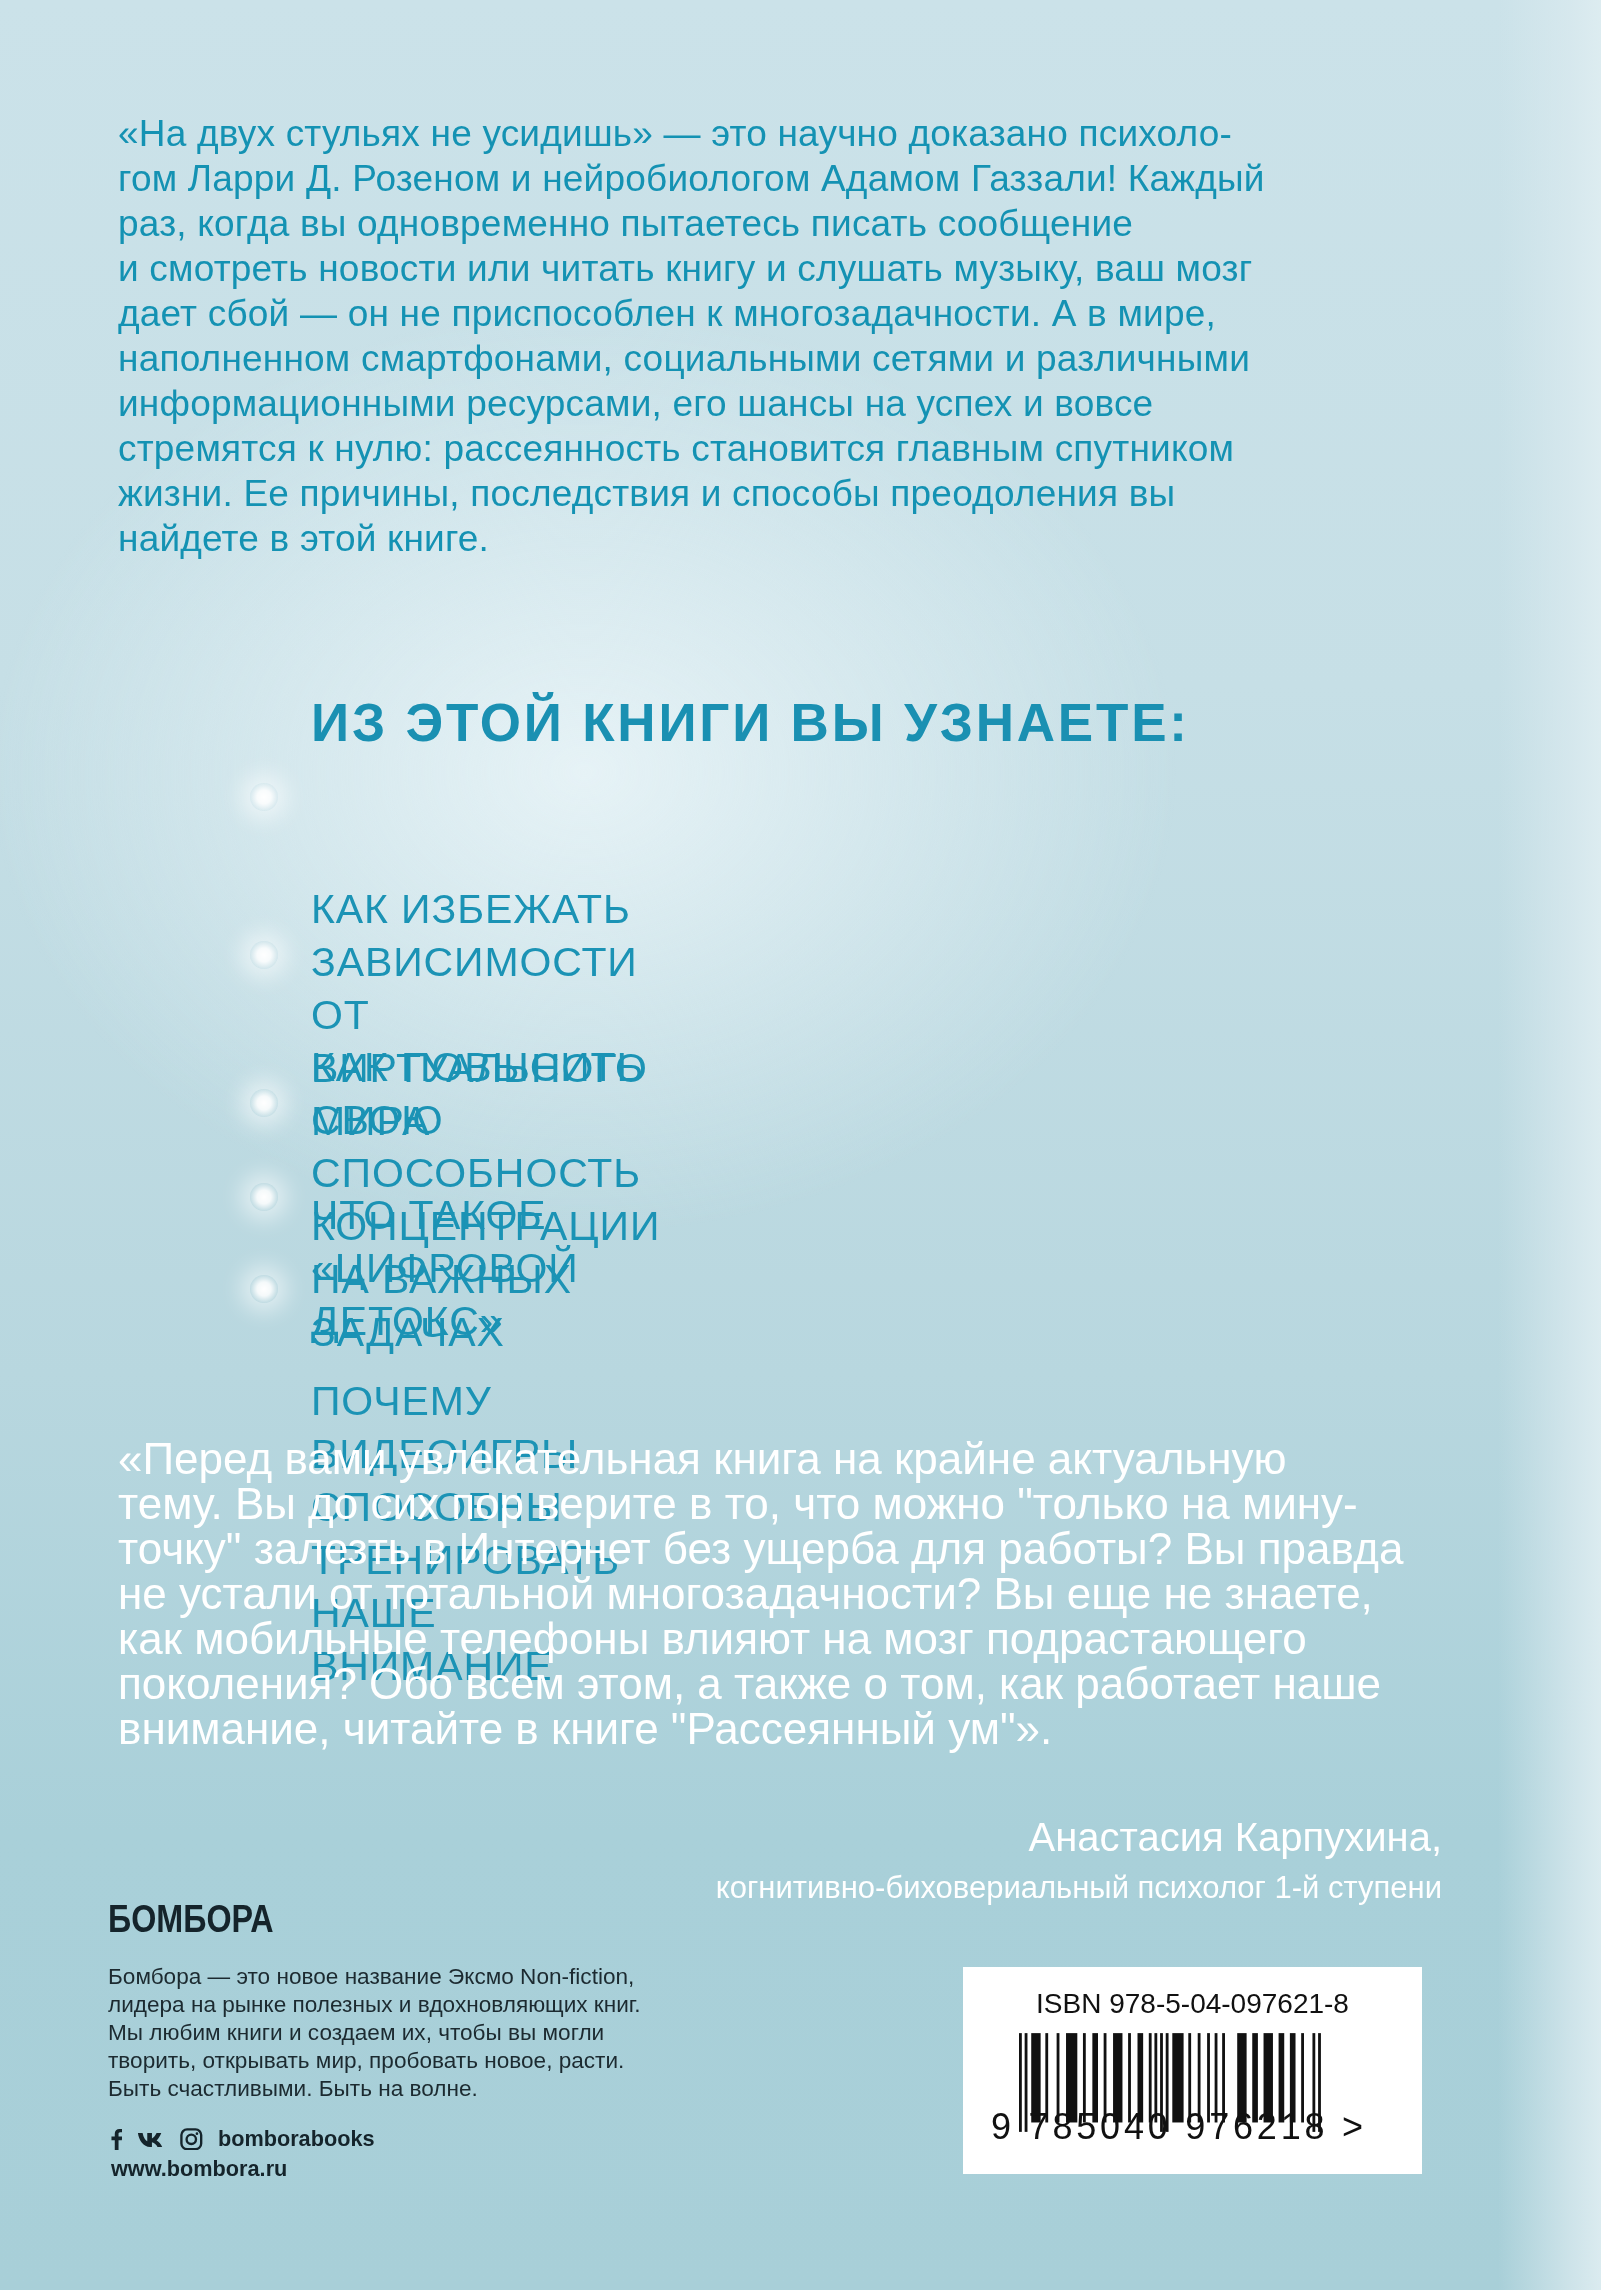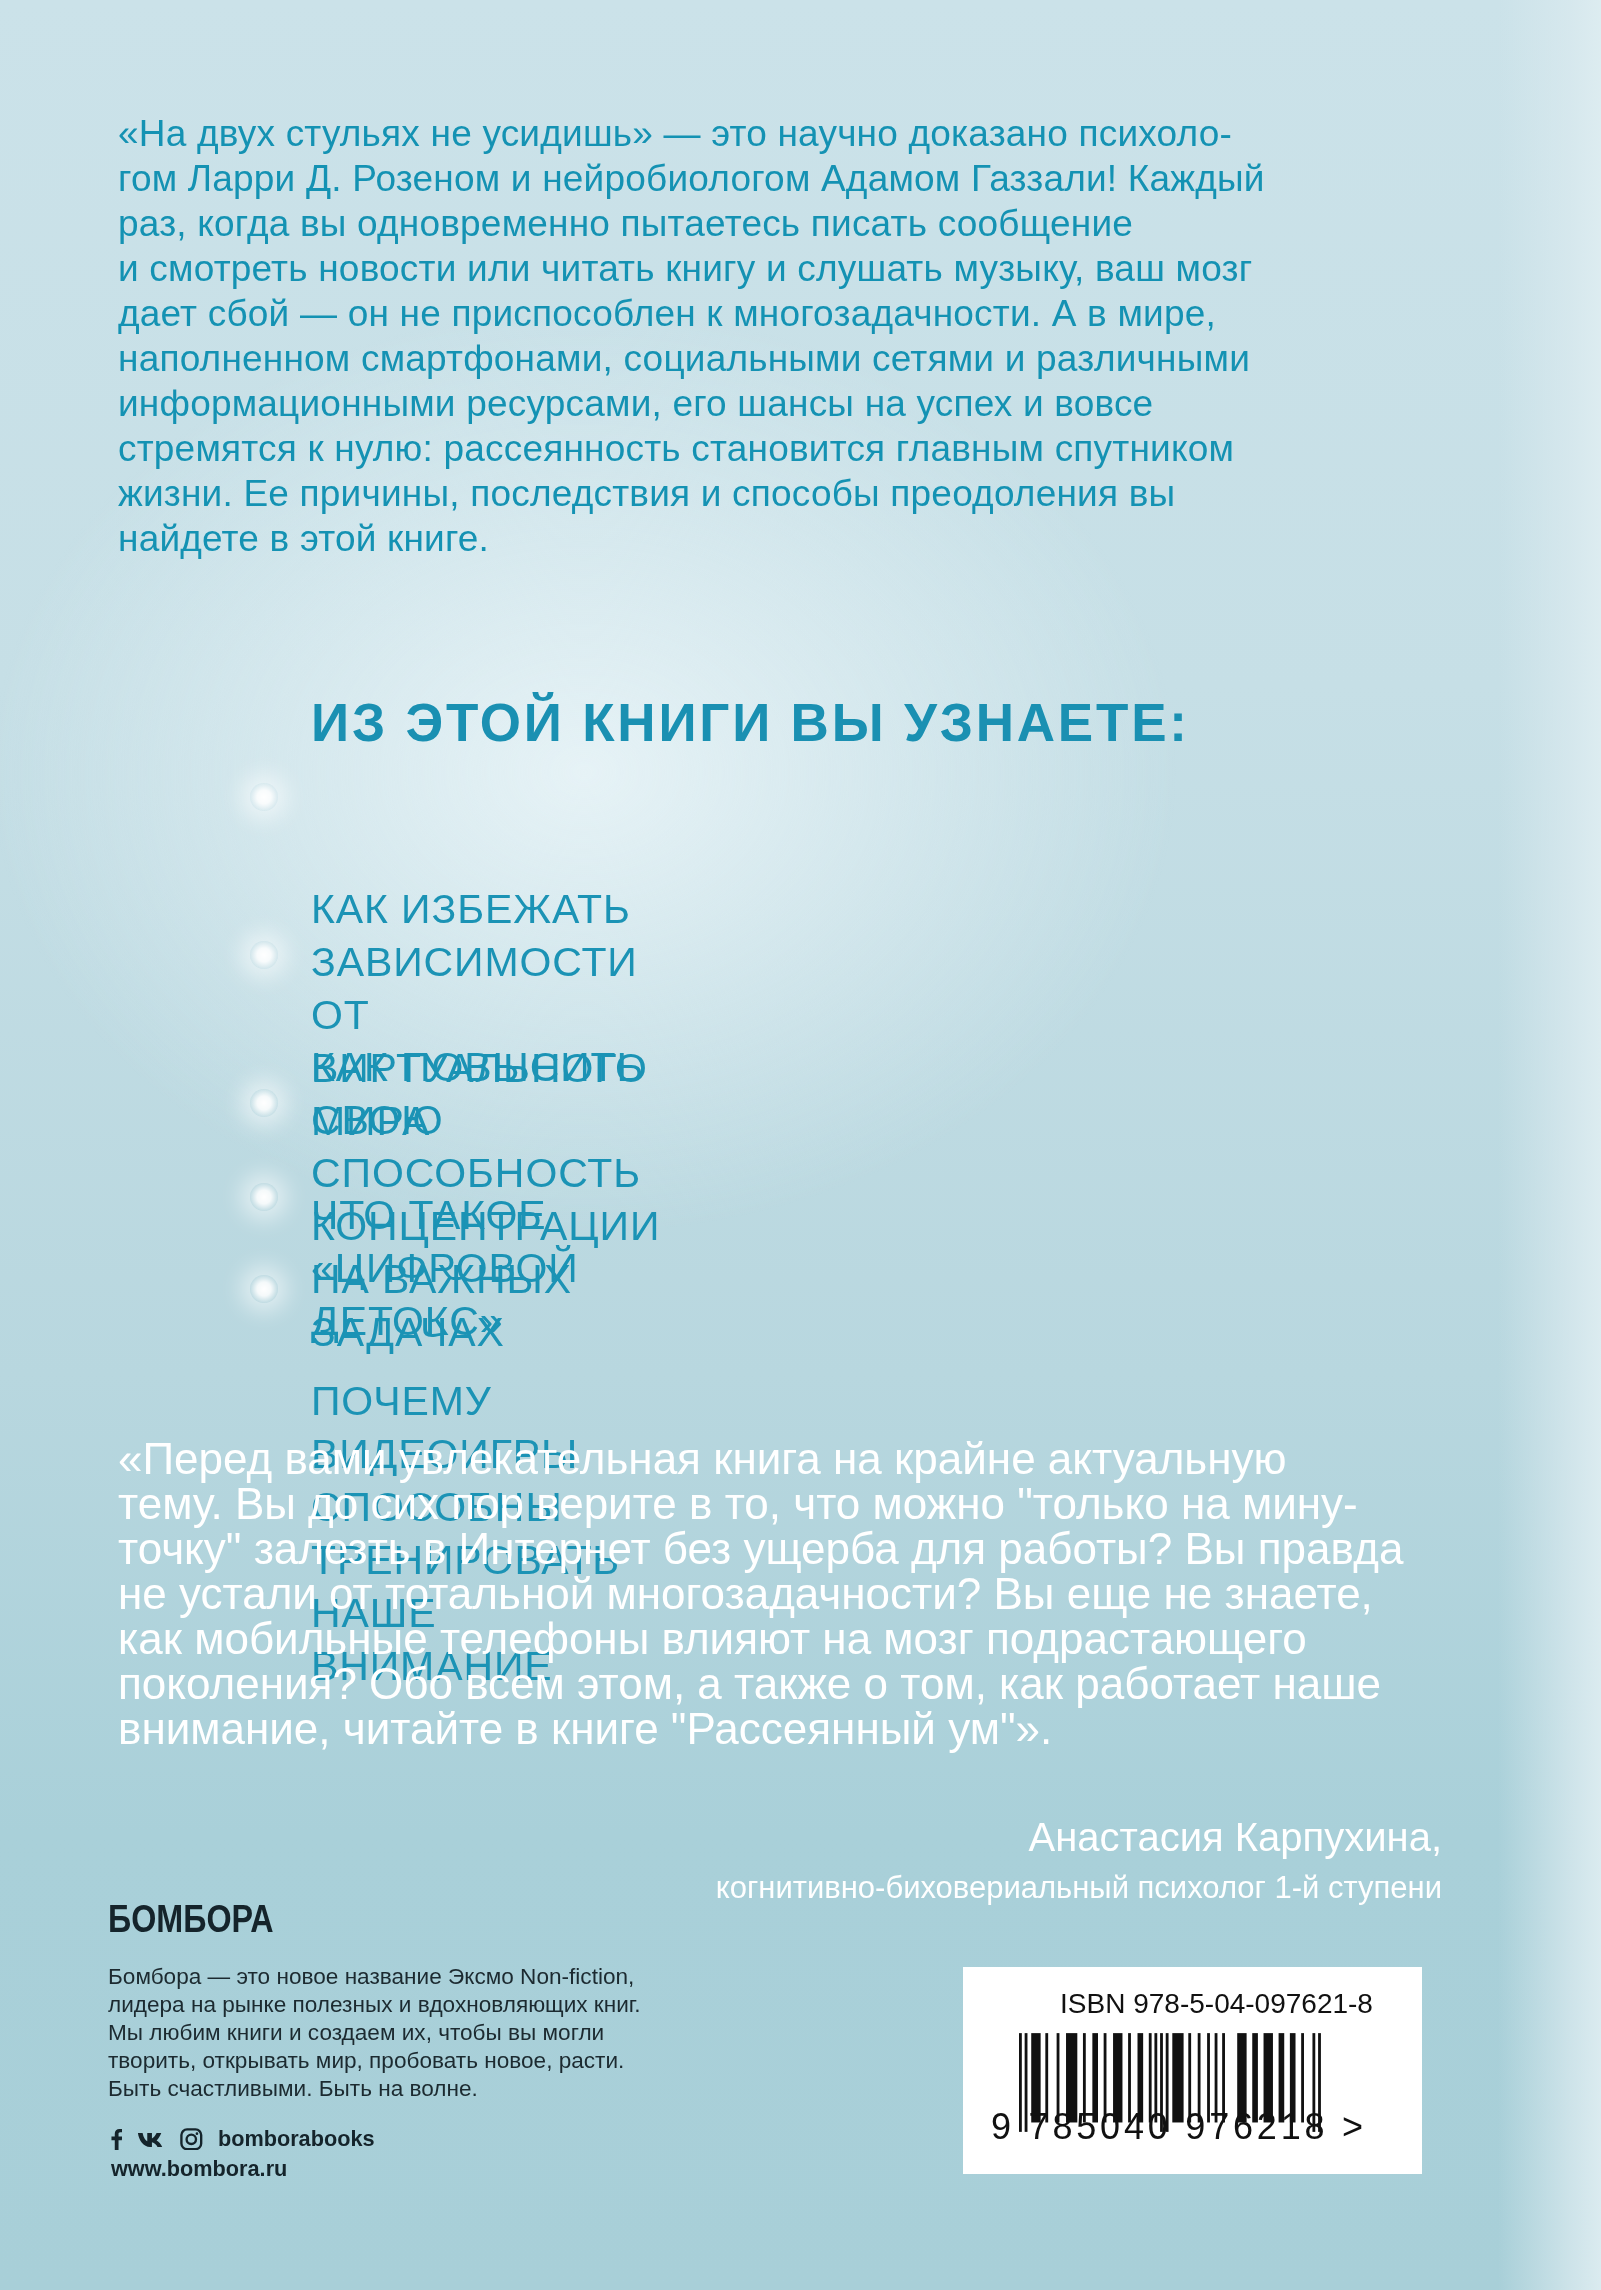--- a/index.html
+++ b/index.html
@@ -64,21 +64,21 @@
     .site {
       position: absolute; left: 111px; top: 2156px;
       color: #15242b; font-size: 21.7px; font-weight: bold;
     }
     .barcode-box {
       position: absolute; left: 963px; top: 1967px; width: 459px; height: 207px;
       background: #ffffff;
     }
     .isbn-label {
       position: absolute; left: 0; width: 100%; top: 21px; text-align: center;
-      color: #111; font-size: 28px; padding-left: 24px;
+      color: #111; font-size: 28px;
     }
     .barcode-svg { position: absolute; left: 56px; top: 66px; }
     .barcode-digits {
       position: absolute; left: 28px; top: 139px; font-size: 36px; color: #111;
       letter-spacing: 3.8px; font-family: "Liberation Sans", sans-serif;
     }
   </style>
 </head>
 <body>
 

